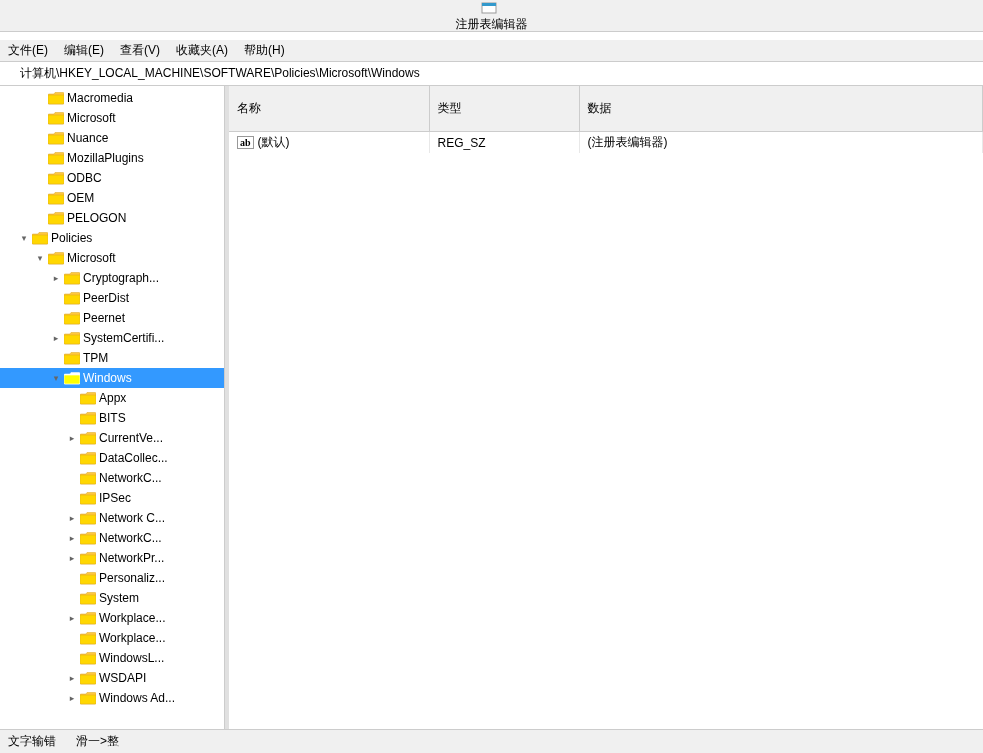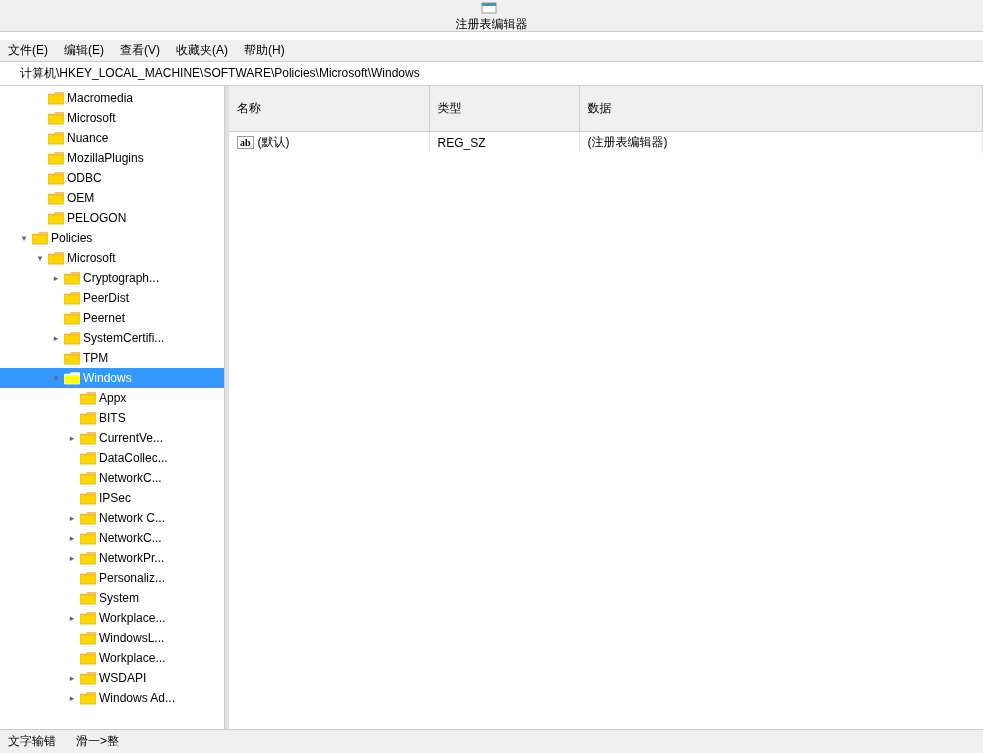--- a/index.html
+++ b/index.html
@@ -535,32 +535,32 @@
         </div>
         <div class="tree-item">
           <div style="min-width:64px;"></div>
           <div class="tree-expand"></div>
           <div class="folder-icon">
       <svg width="16" height="14" viewBox="0 0 16 14">
         <path d="M0,4 Q0,3 1,3 L6,3 L7,1.5 L15,1.5 Q16,1.5 16,2.5 L16,12 Q16,13 15,13 L1,13 Q0,13 0,12 Z" fill="#FFC83D" stroke="#DAA520" stroke-width="0.5"></path>
         <path d="M0,4 L16,4 L16,12 Q16,13 15,13 L1,13 Q0,13 0,12 Z" fill="#FFD700" stroke="#DAA520" stroke-width="0.5"></path>
       </svg>
     </div>
+          <span class="tree-label">Workplace...</span>
+        </div>
+        <div class="tree-item">
+          <div style="min-width:64px;"></div>
+          <div class="tree-expand"></div>
+          <div class="folder-icon">
+      <svg width="16" height="14" viewBox="0 0 16 14">
+        <path d="M0,4 Q0,3 1,3 L6,3 L7,1.5 L15,1.5 Q16,1.5 16,2.5 L16,12 Q16,13 15,13 L1,13 Q0,13 0,12 Z" fill="#FFC83D" stroke="#DAA520" stroke-width="0.5"></path>
+        <path d="M0,4 L16,4 L16,12 Q16,13 15,13 L1,13 Q0,13 0,12 Z" fill="#FFD700" stroke="#DAA520" stroke-width="0.5"></path>
+      </svg>
+    </div>
           <span class="tree-label">WindowsL...</span>
-        </div>
-        <div class="tree-item">
-          <div style="min-width:64px;"></div>
-          <div class="tree-expand"></div>
-          <div class="folder-icon">
-      <svg width="16" height="14" viewBox="0 0 16 14">
-        <path d="M0,4 Q0,3 1,3 L6,3 L7,1.5 L15,1.5 Q16,1.5 16,2.5 L16,12 Q16,13 15,13 L1,13 Q0,13 0,12 Z" fill="#FFC83D" stroke="#DAA520" stroke-width="0.5"></path>
-        <path d="M0,4 L16,4 L16,12 Q16,13 15,13 L1,13 Q0,13 0,12 Z" fill="#FFD700" stroke="#DAA520" stroke-width="0.5"></path>
-      </svg>
-    </div>
-          <span class="tree-label">Workplace...</span>
         </div>
         <div class="tree-item">
           <div style="min-width:64px;"></div>
           <div class="tree-expand has-children">▸</div>
           <div class="folder-icon">
       <svg width="16" height="14" viewBox="0 0 16 14">
         <path d="M0,4 Q0,3 1,3 L6,3 L7,1.5 L15,1.5 Q16,1.5 16,2.5 L16,12 Q16,13 15,13 L1,13 Q0,13 0,12 Z" fill="#FFC83D" stroke="#DAA520" stroke-width="0.5"></path>
         <path d="M0,4 L16,4 L16,12 Q16,13 15,13 L1,13 Q0,13 0,12 Z" fill="#FFD700" stroke="#DAA520" stroke-width="0.5"></path>
       </svg>
     </div>

